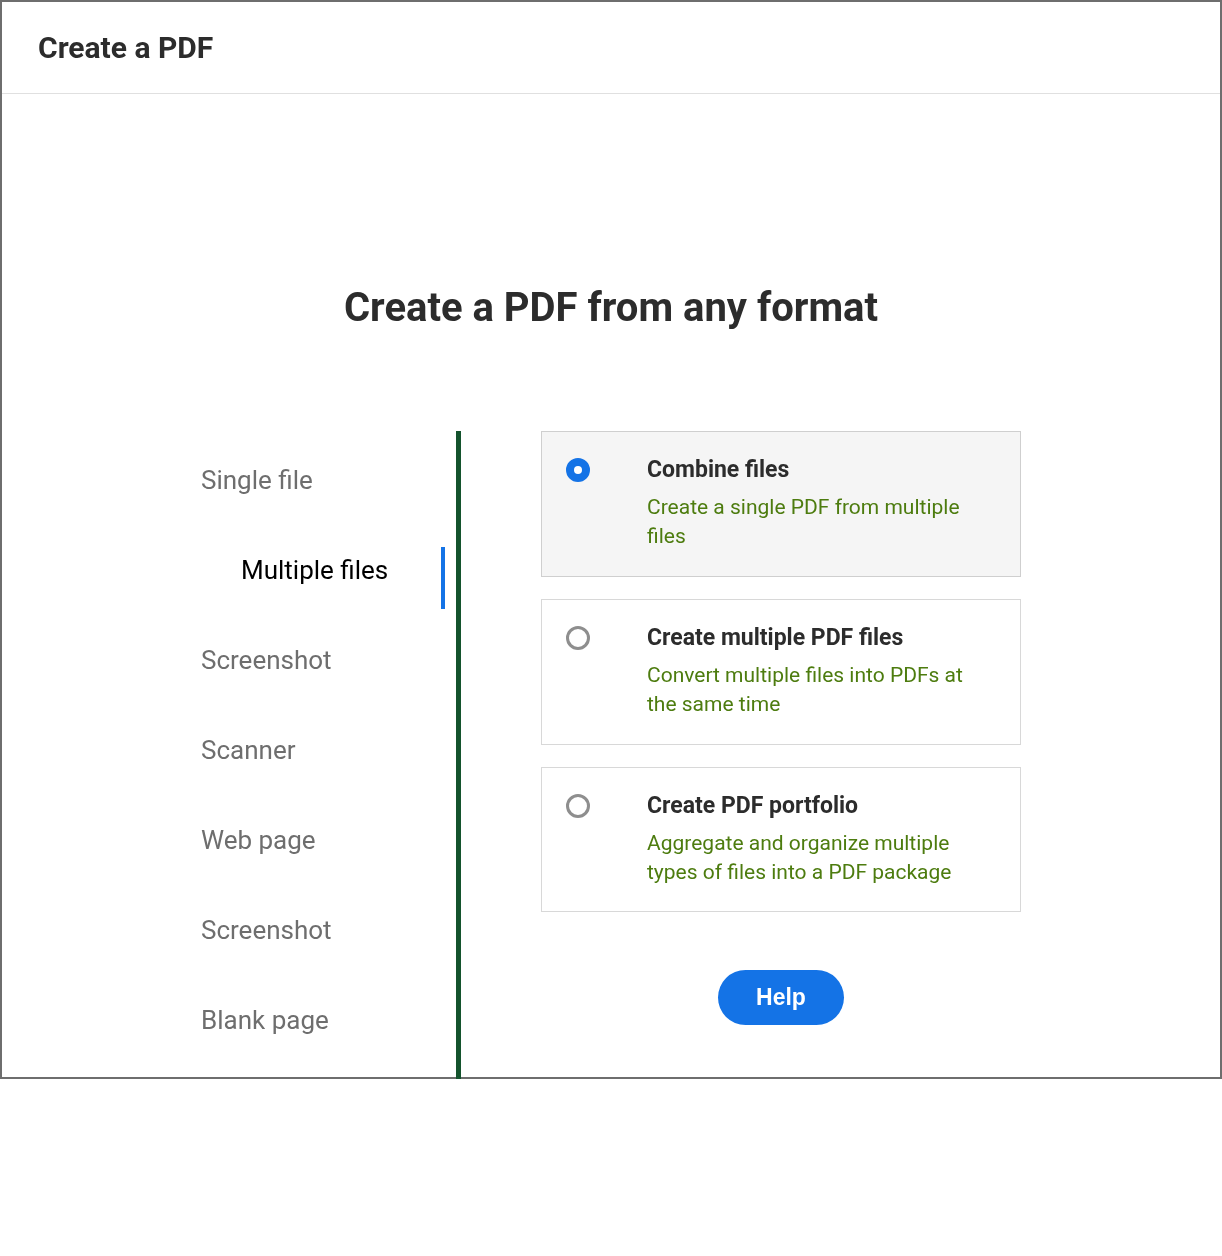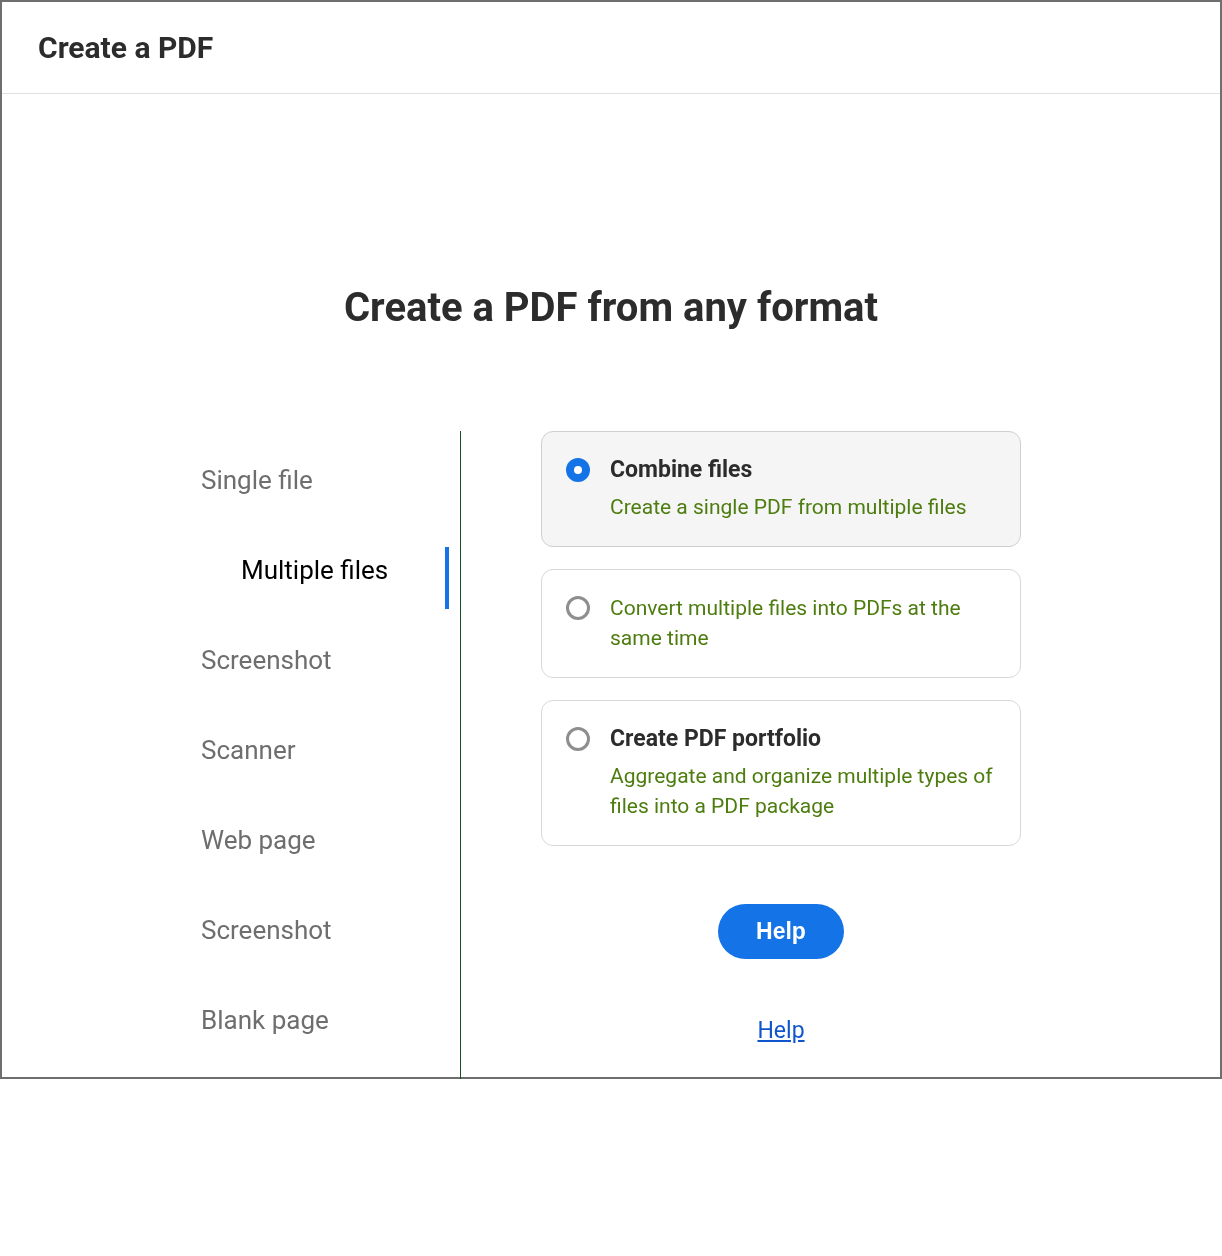--- a/index.html
+++ b/index.html
@@ -40,21 +40,21 @@
       font-weight: 700;
       color: #2c2c2c;
       margin-bottom: 100px;
     }
     .main-area {
       display: flex;
       width: 820px;
     }
     .sidebar {
       width: 260px;
-      border-right: 1px solid #14532d;
+      border-right: 5px solid #14532d;
       padding-right: 12px;
       padding-top: 20px;
       padding-bottom: 20px;
     }
     .sidebar-item {
       font-size: 26px;
       color: #6e6e6e;
       padding: 14px 0;
       cursor: pointer;
       margin-bottom: 32px;
@@ -74,27 +74,28 @@
       background: #1473e6;
     }
     .options-panel {
       flex: 1;
       padding-left: 80px;
       display: flex;
       flex-direction: column;
     }
     .option-card {
       border: 1px solid #d8d8d8;
-      border-radius: 12px;
+      border-radius: 0;
       padding: 24px 24px 24px 24px;
       margin-bottom: 22px;
       display: flex;
       align-items: flex-start;
       cursor: pointer;
       background: #fff;
+      gap: 37px;
     }
     .option-card.selected {
       background: #f5f5f5;
       border-color: #cfcfcf;
     }
     .radio {
       width: 24px;
       height: 24px;
       border-radius: 50%;
       border: 3px solid #8e8e8e;
@@ -188,20 +189,21 @@
         <div class="option-card selected">
           <span class="radio selected"></span>
           <div class="option-text">
             <div class="option-title">Combine files</div>
             <div class="option-description">Create a single PDF from multiple files</div>
           </div>
         </div>
         <div class="option-card">
           <span class="radio"></span>
           <div class="option-text">
+            <div class="option-title">Create multiple PDF files</div>
             <div class="option-description">Convert multiple files into PDFs at the same time</div>
           </div>
         </div>
         <div class="option-card">
           <span class="radio"></span>
           <div class="option-text">
             <div class="option-title">Create PDF portfolio</div>
             <div class="option-description">Aggregate and organize multiple types of files into a PDF package</div>
           </div>
         </div>

